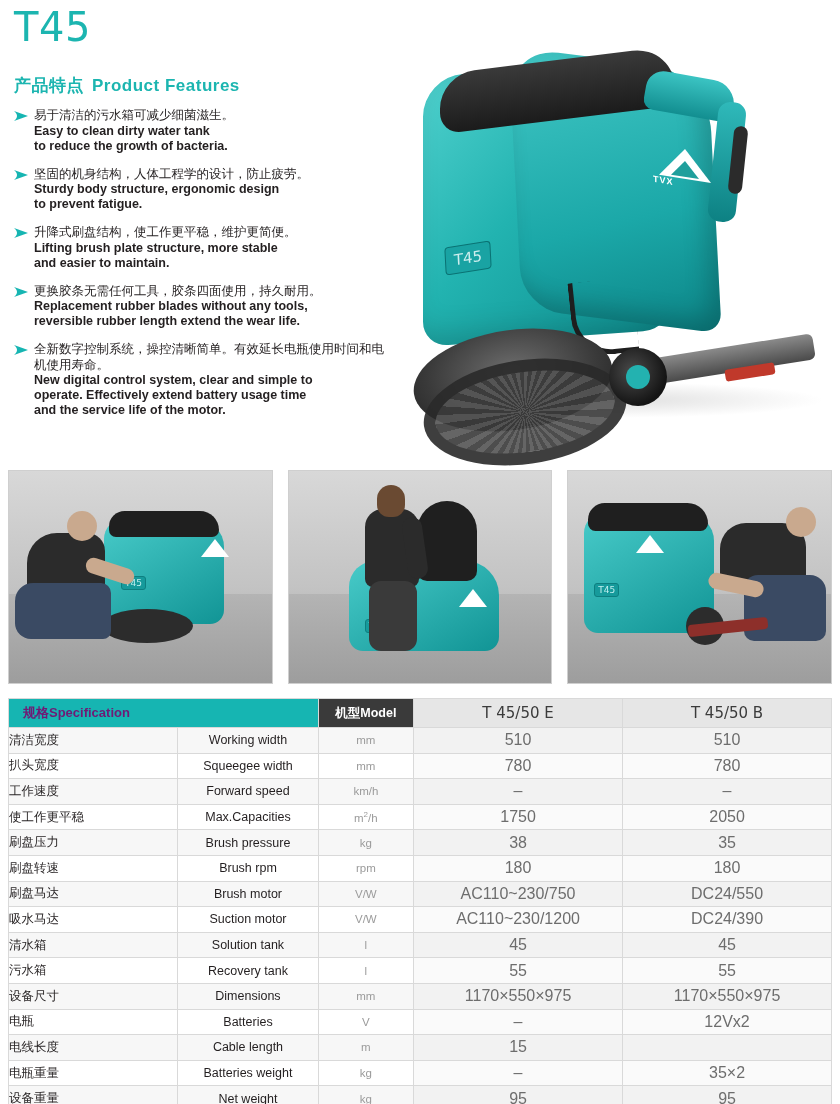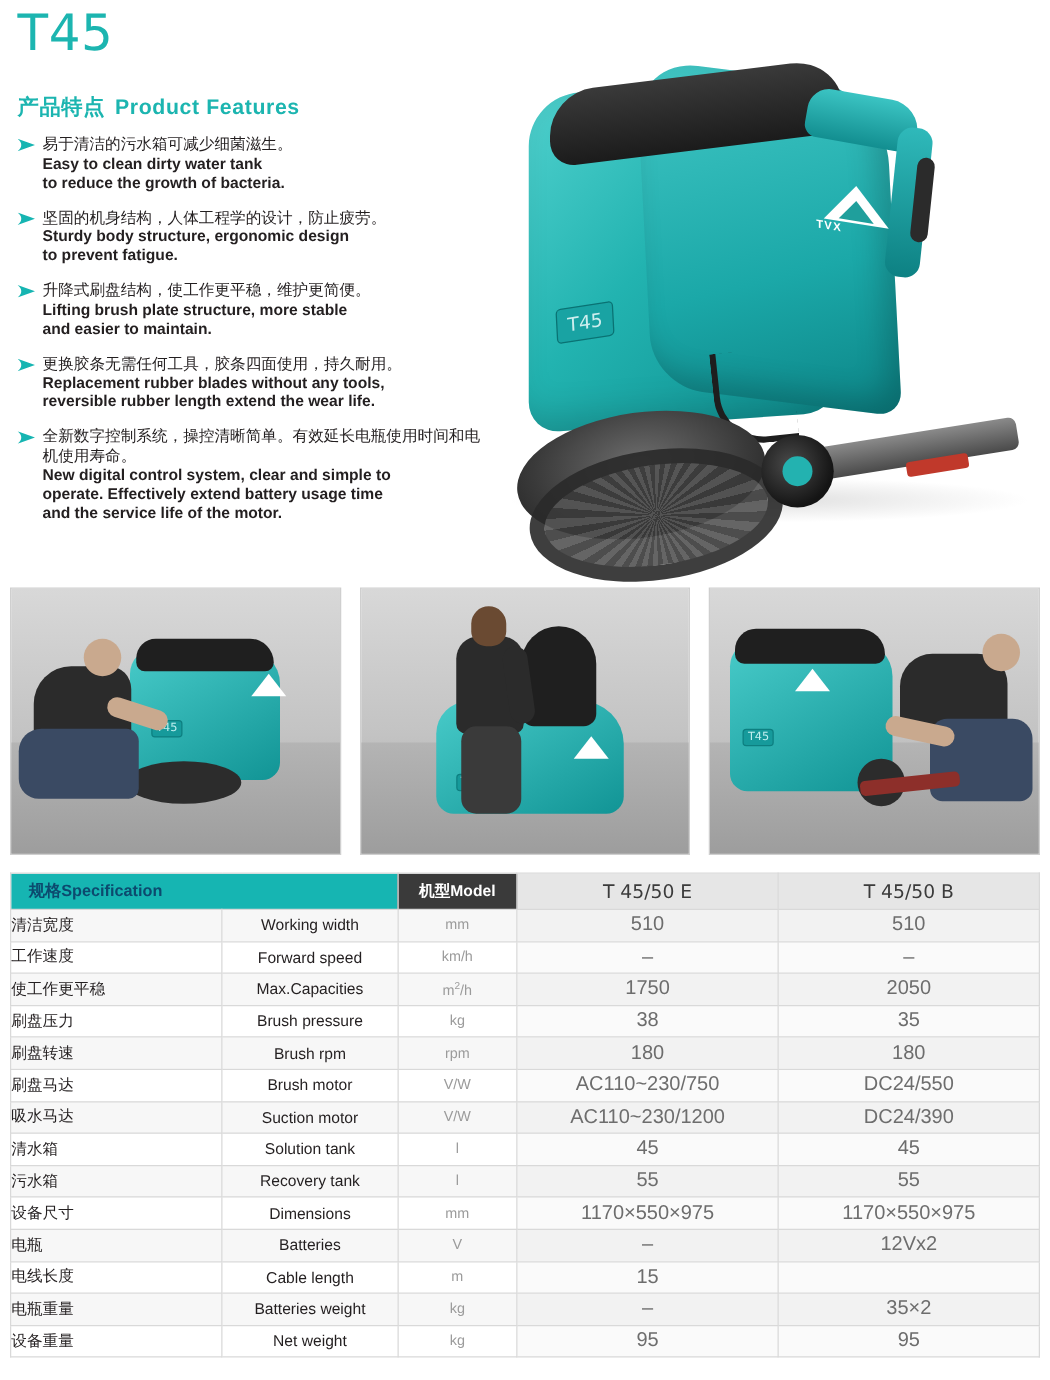--- a/index.html
+++ b/index.html
@@ -319,21 +319,21 @@
     border-collapse: collapse;
     font-size: 12.5px;
   }
   .spec th, .spec td {
     border: 1px solid #d9d9d9;
     height: 24.6px;
     padding: 0;
   }
   .spec thead th {
     background: #16b5b2;
-    color: #0c4a6e;
+    color: #701a75;
     font-weight: bold;
     font-size: 13px;
     height: 28px;
   }
   .spec thead th.hdr-model {
     background: #3a3a3a;
     color: #ffffff;
     font-size: 12.5px;
   }
   .spec thead th.hdr-var {
@@ -498,20 +498,27 @@
     </thead>
     <tbody id="spec-body">
       <tr>
         <td class="col-cn">清洁宽度</td>
         <td class="col-en">Working width</td>
         <td class="col-unit">mm</td>
         <td class="col-val">510</td>
         <td class="col-val">510</td>
       </tr>
       <tr>
+        <td class="col-cn">扒头宽度</td>
+        <td class="col-en">Squeegee width</td>
+        <td class="col-unit">mm</td>
+        <td class="col-val">780</td>
+        <td class="col-val">780</td>
+      </tr>
+      <tr>
         <td class="col-cn">工作速度</td>
         <td class="col-en">Forward speed</td>
         <td class="col-unit">km/h</td>
         <td class="col-val">–</td>
         <td class="col-val">–</td>
       </tr>
       <tr>
         <td class="col-cn">使工作更平稳</td>
         <td class="col-en">Max.Capacities</td>
         <td class="col-unit">m<span class="sup">2</span>/h</td>

